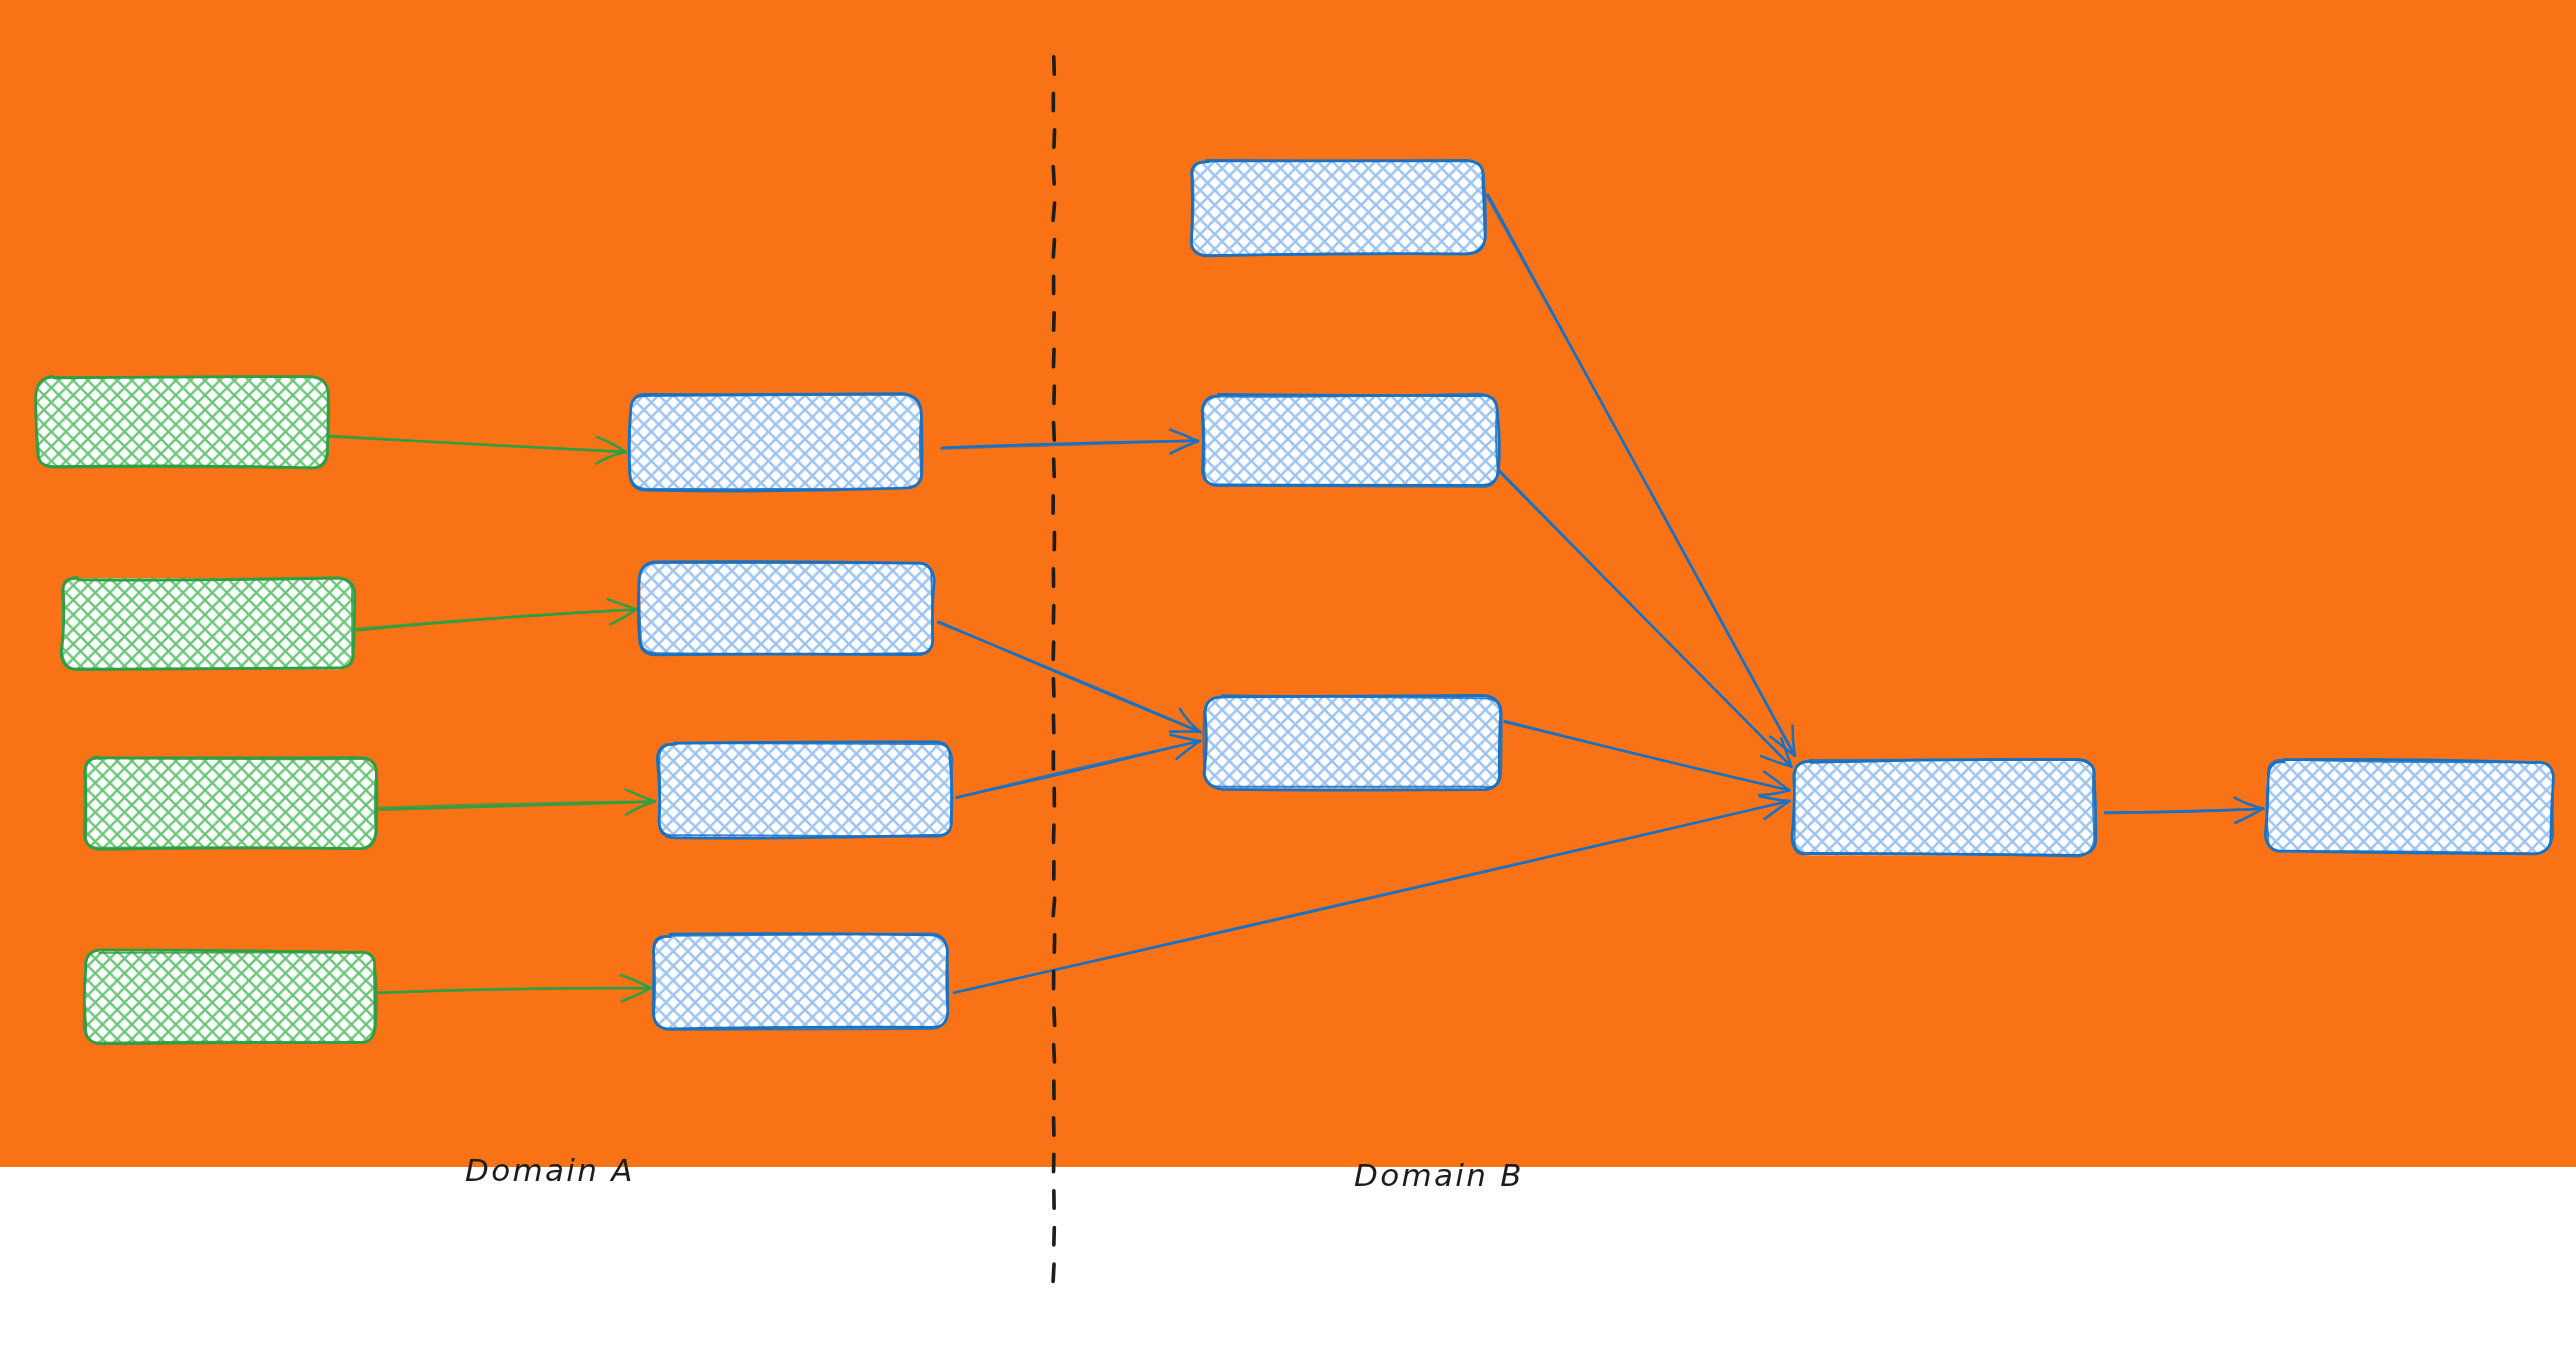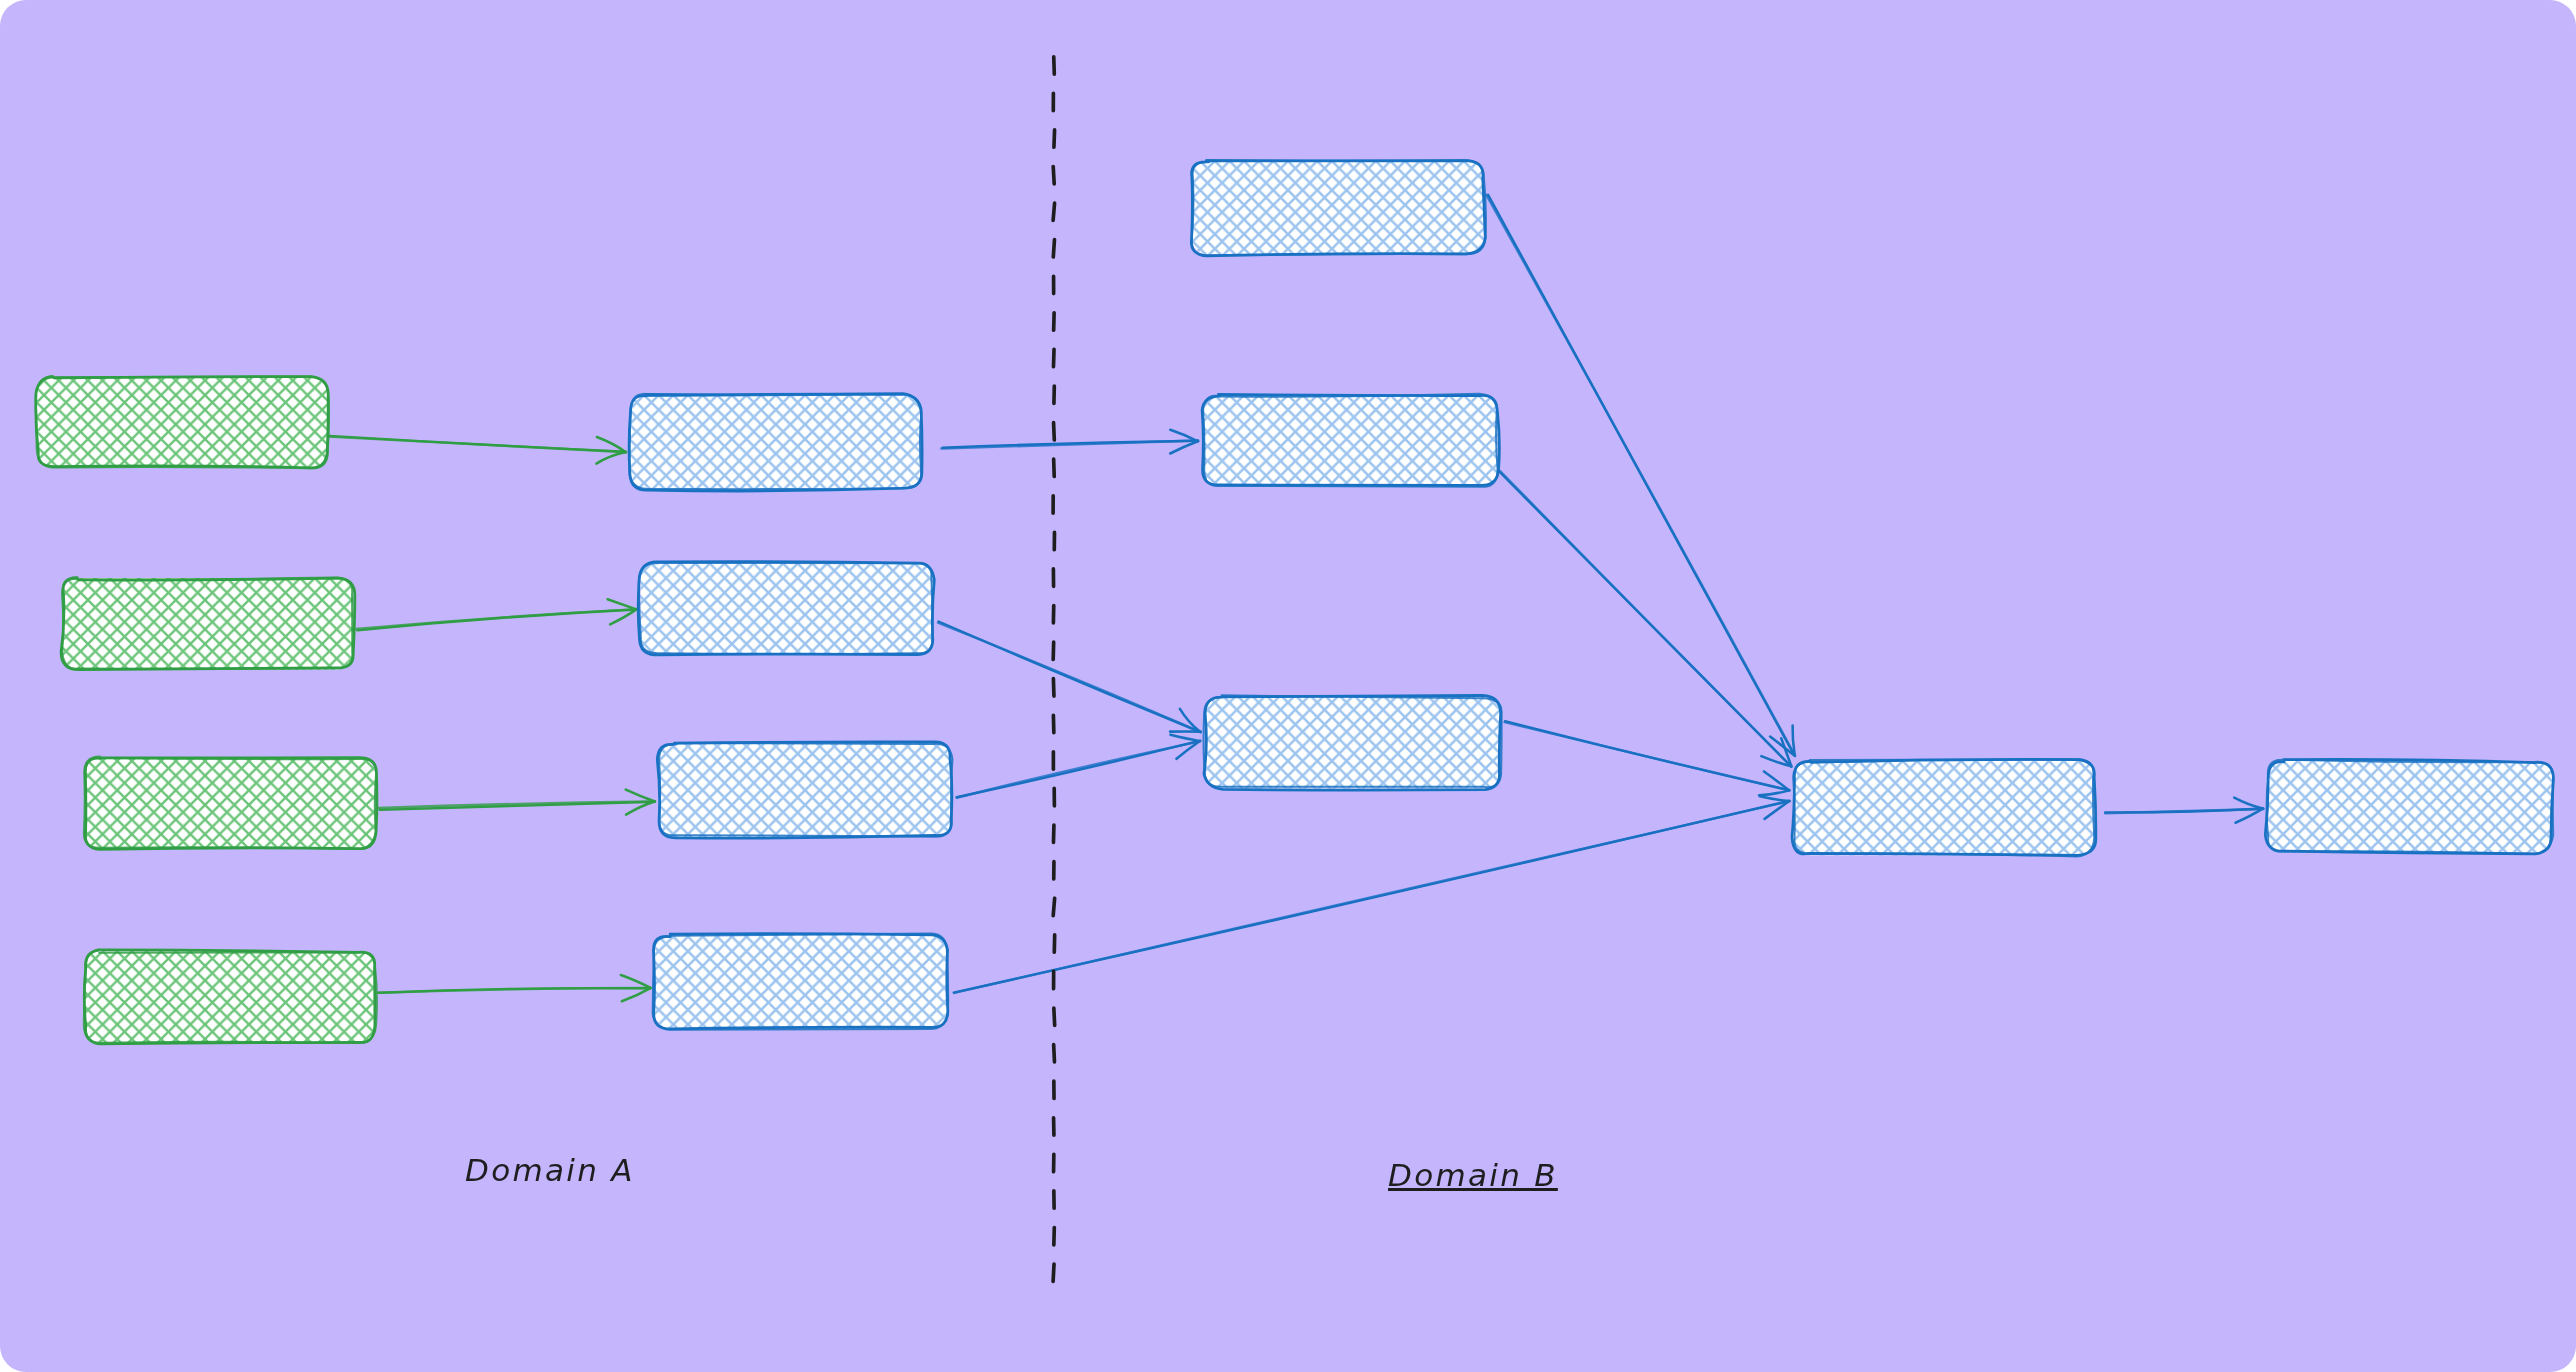--- a/index.html
+++ b/index.html
@@ -9,23 +9,22 @@
   }
   body {
     width: 2576px;
     height: 1372px;
     overflow: hidden;
     font-family: "DejaVu Sans", sans-serif;
   }
   #canvas-root {
     position: relative;
     width: 2576px;
-    height: 1372px;
-    background: #c4b5fd;
-    border-radius: 26px;
+    height: 1167px;
+    background: #f97316;
   }
   svg.diagram-svg {
     position: absolute;
     top: 0;
     left: 0;
     width: 2576px;
     height: 1372px;
     display: block;
   }
   .domain-label {
@@ -272,16 +271,16 @@
           <path d="M 1151.7 1222.0 L 1152.1 1241.0" stroke="#1e1e1e" stroke-width="4" stroke-linecap="round" fill="none"></path>
           <path d="M 1152.0 1262.0 L 1151.7 1281.0" stroke="#1e1e1e" stroke-width="4" stroke-linecap="round" fill="none"></path>
           <path d="M 1152.0 1302.0 L 1152.3 1321.0" stroke="#1e1e1e" stroke-width="4" stroke-linecap="round" fill="none"></path>
           <path d="M 1152.5 1342.0 L 1152.0 1361.0" stroke="#1e1e1e" stroke-width="4" stroke-linecap="round" fill="none"></path>
           <path d="M 1152.2 1382.0 L 1151.2 1401.0" stroke="#1e1e1e" stroke-width="4" stroke-linecap="round" fill="none"></path>
         </g>
       </g>
   </svg>
 
   <div class="domain-label" id="label-domain-a" style="left: 465px; top: 1152px;">Domain A</div>
-  <div class="domain-label" id="label-domain-b" style="left: 1388px; top: 1157px; text-decoration: underline;">Domain B</div>
+  <div class="domain-label" id="label-domain-b" style="left: 1354px; top: 1157px;">Domain B</div>
 
 </div>
 
 
 </body></html>

